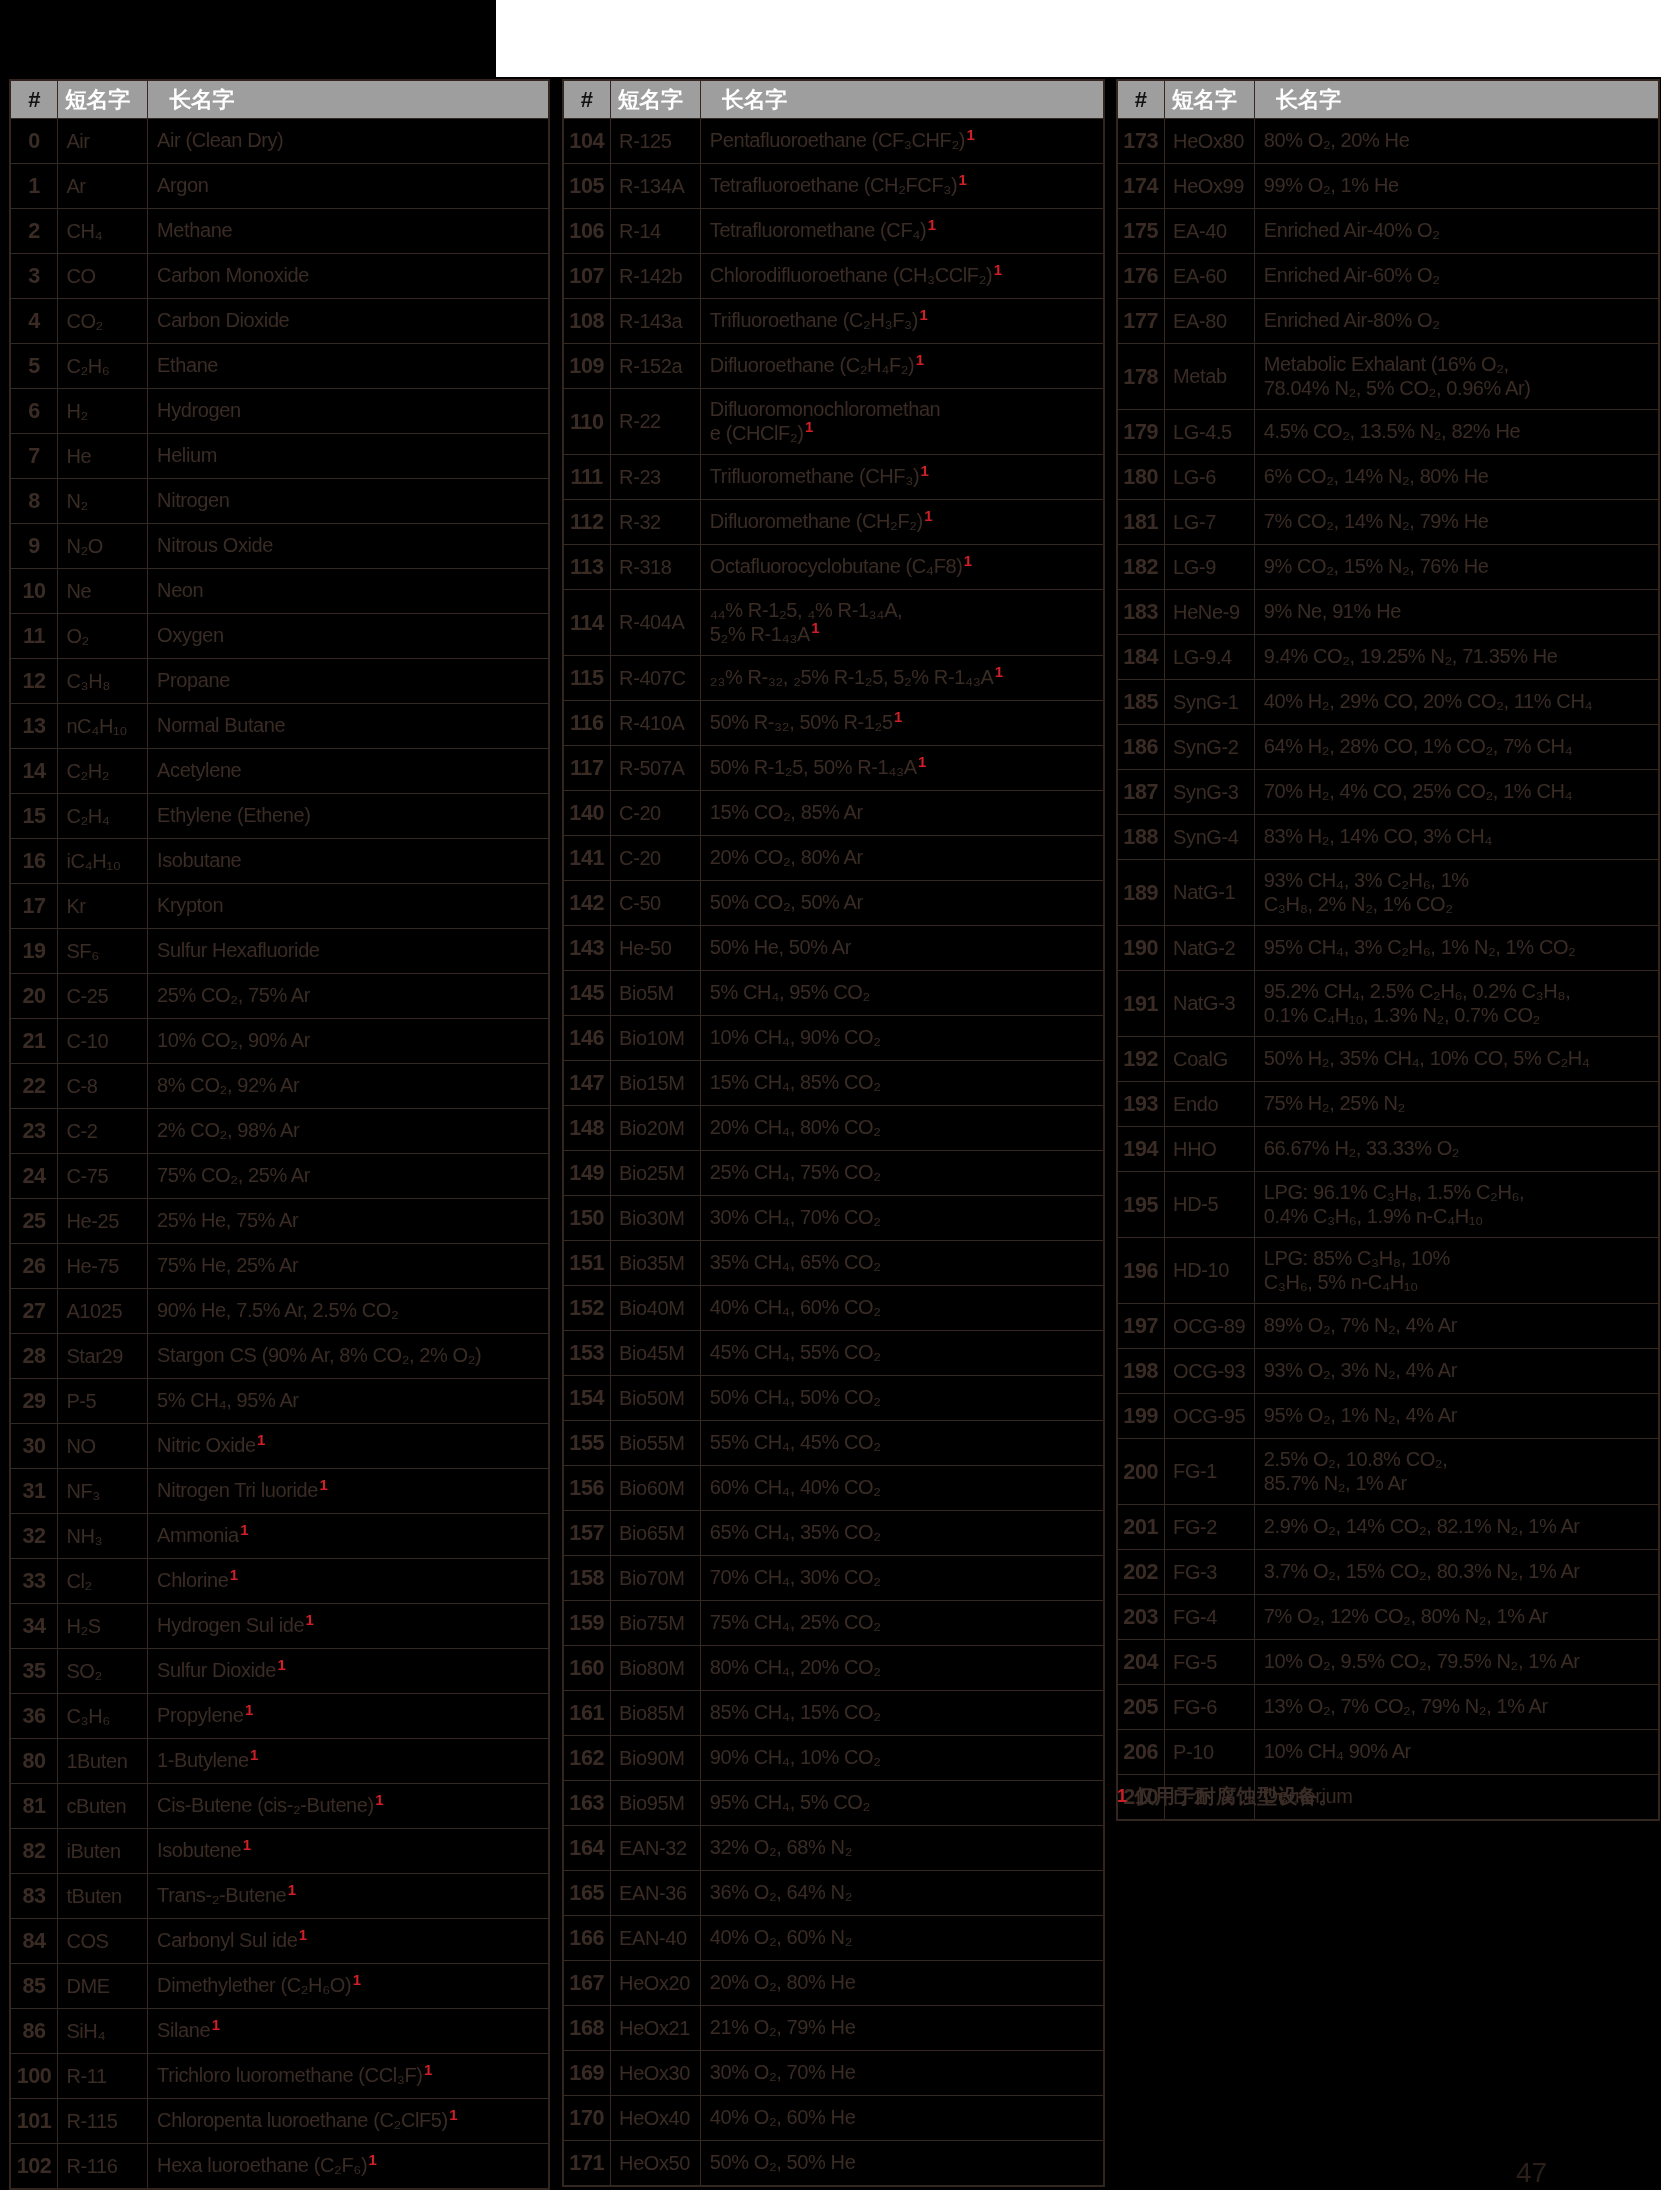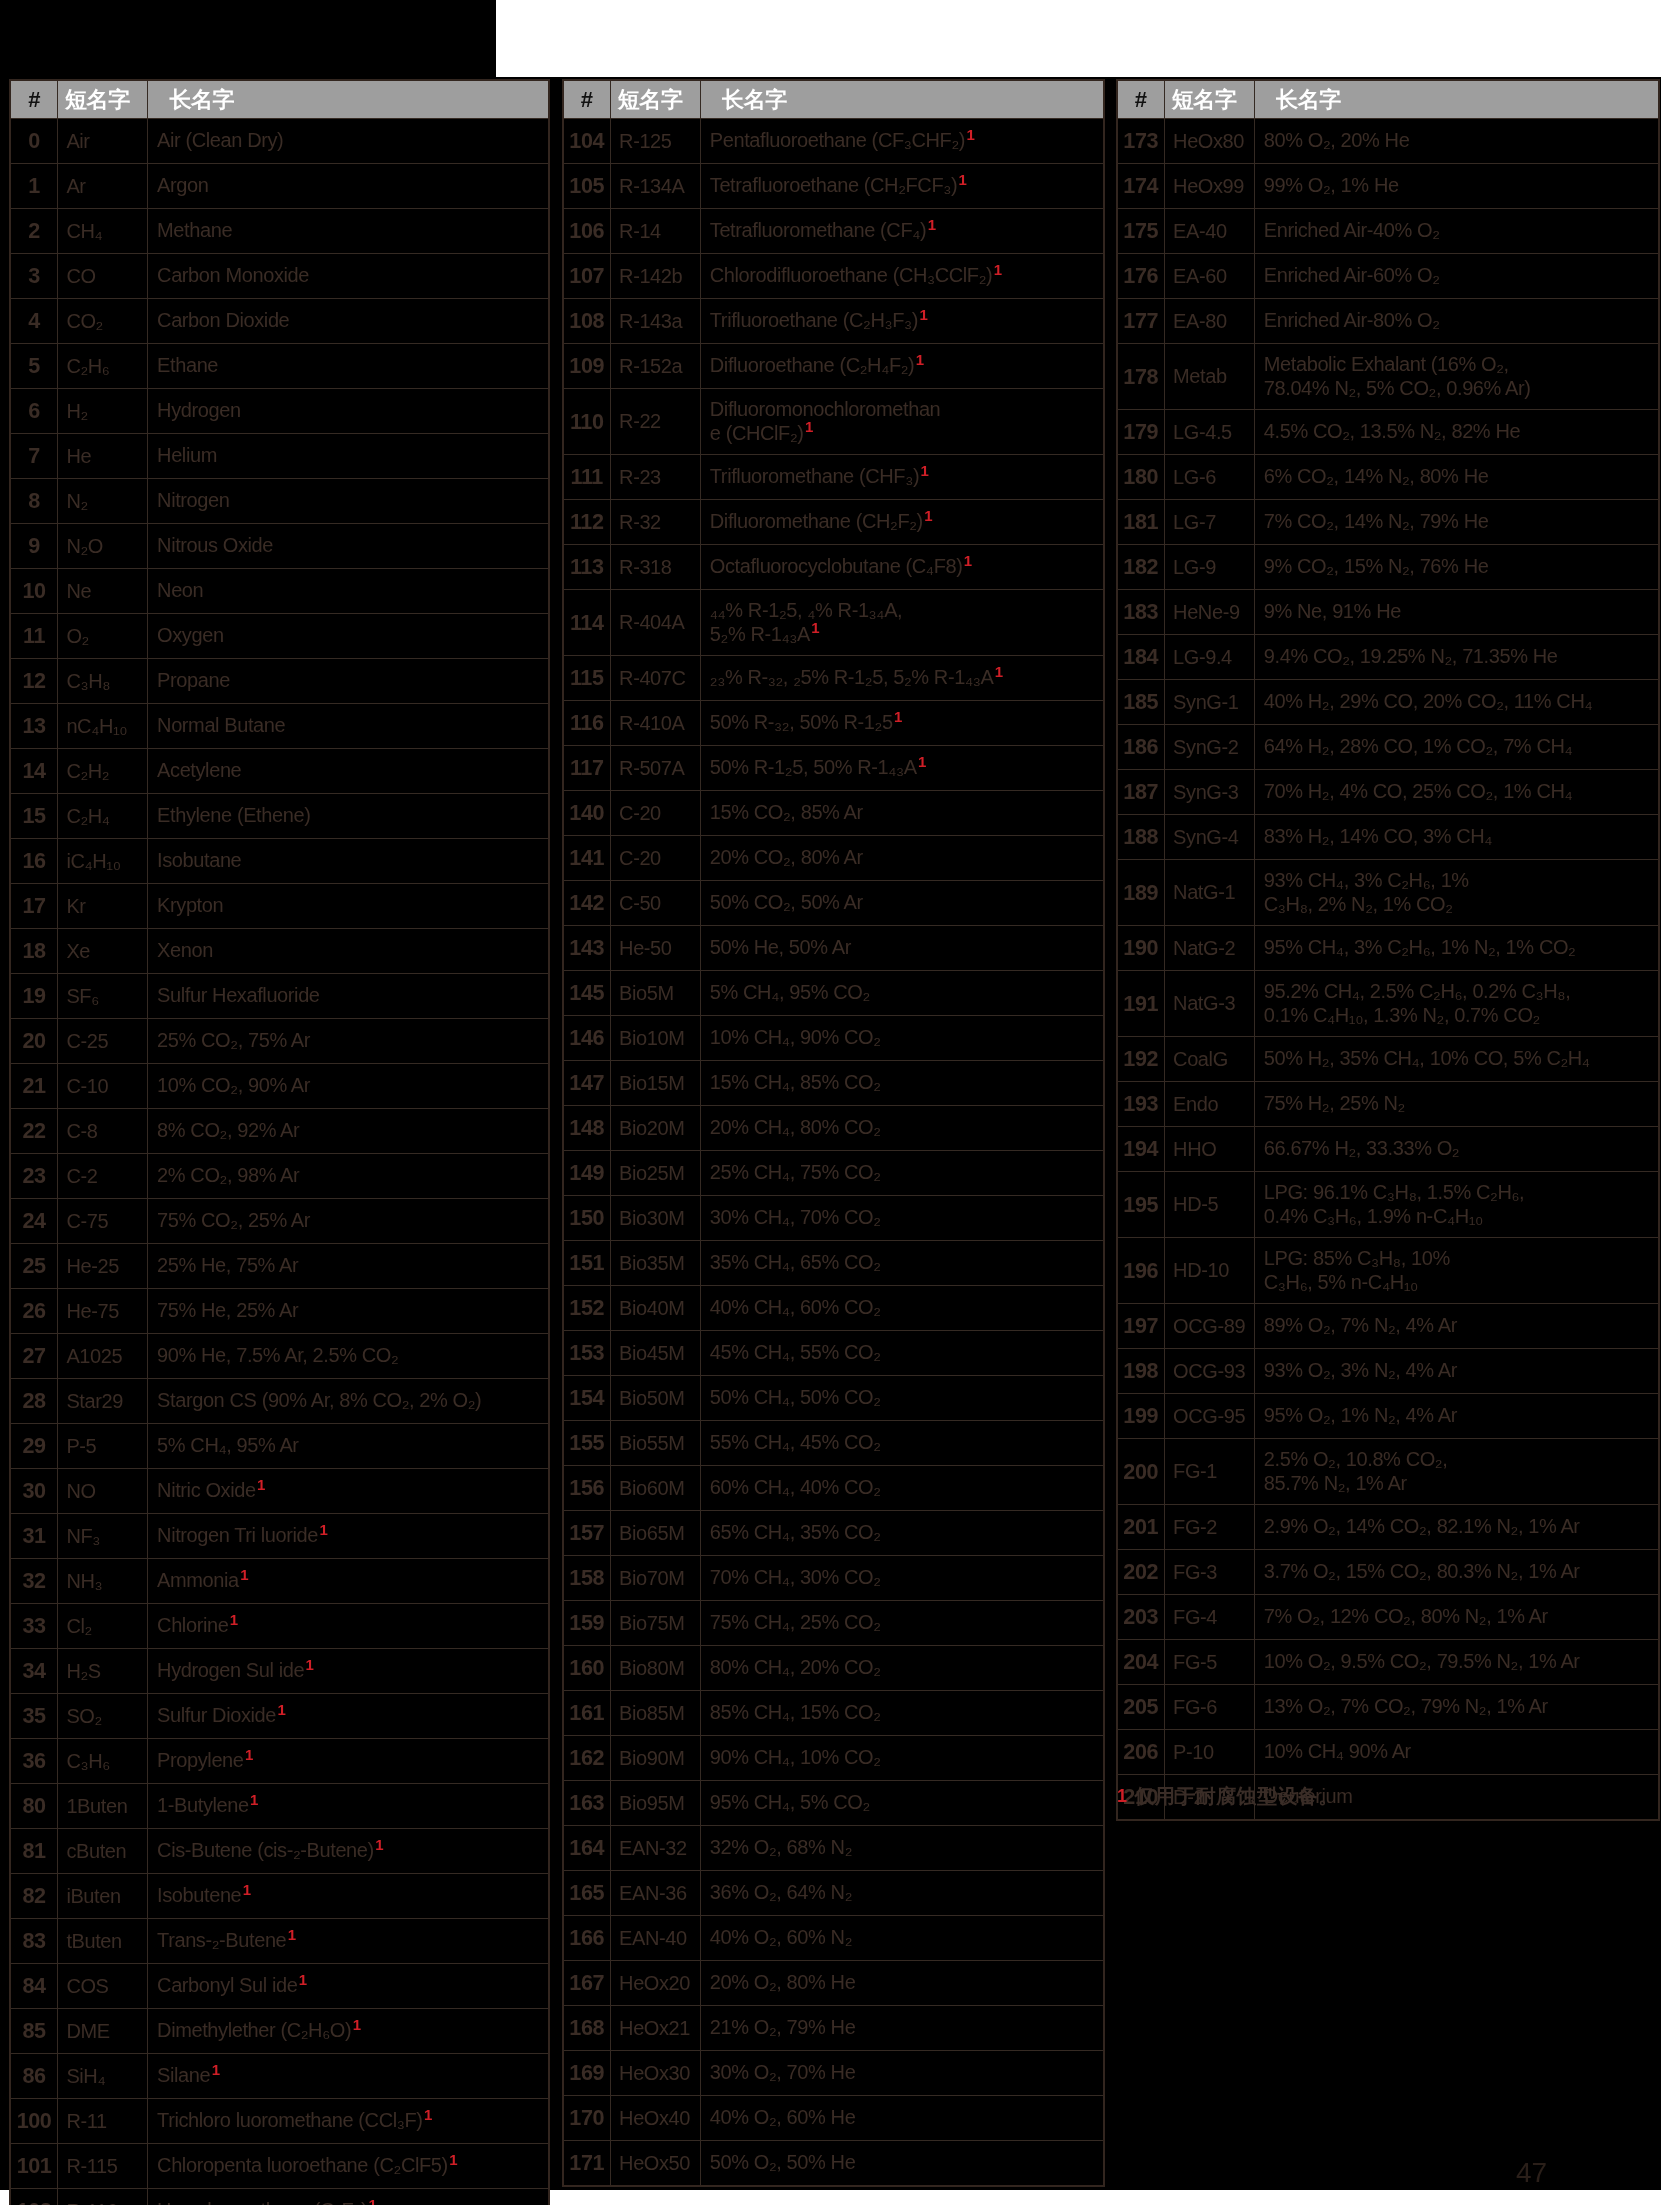--- a/index.html
+++ b/index.html
@@ -183,25 +183,20 @@
           <td class="num">16</td>
           <td class="short">iC₄H₁₀</td>
           <td class="long">Isobutane</td>
         </tr>
         <tr>
           <td class="num">17</td>
           <td class="short">Kr</td>
           <td class="long">Krypton</td>
         </tr>
         <tr>
-          <td class="num">18</td>
-          <td class="short">Xe</td>
-          <td class="long">Xenon</td>
-        </tr>
-        <tr>
           <td class="num">19</td>
           <td class="short">SF₆</td>
           <td class="long">Sulfur Hexafluoride</td>
         </tr>
         <tr>
           <td class="num">20</td>
           <td class="short">C-25</td>
           <td class="long">25% CO₂, 75% Ar</td>
         </tr>
         <tr>

